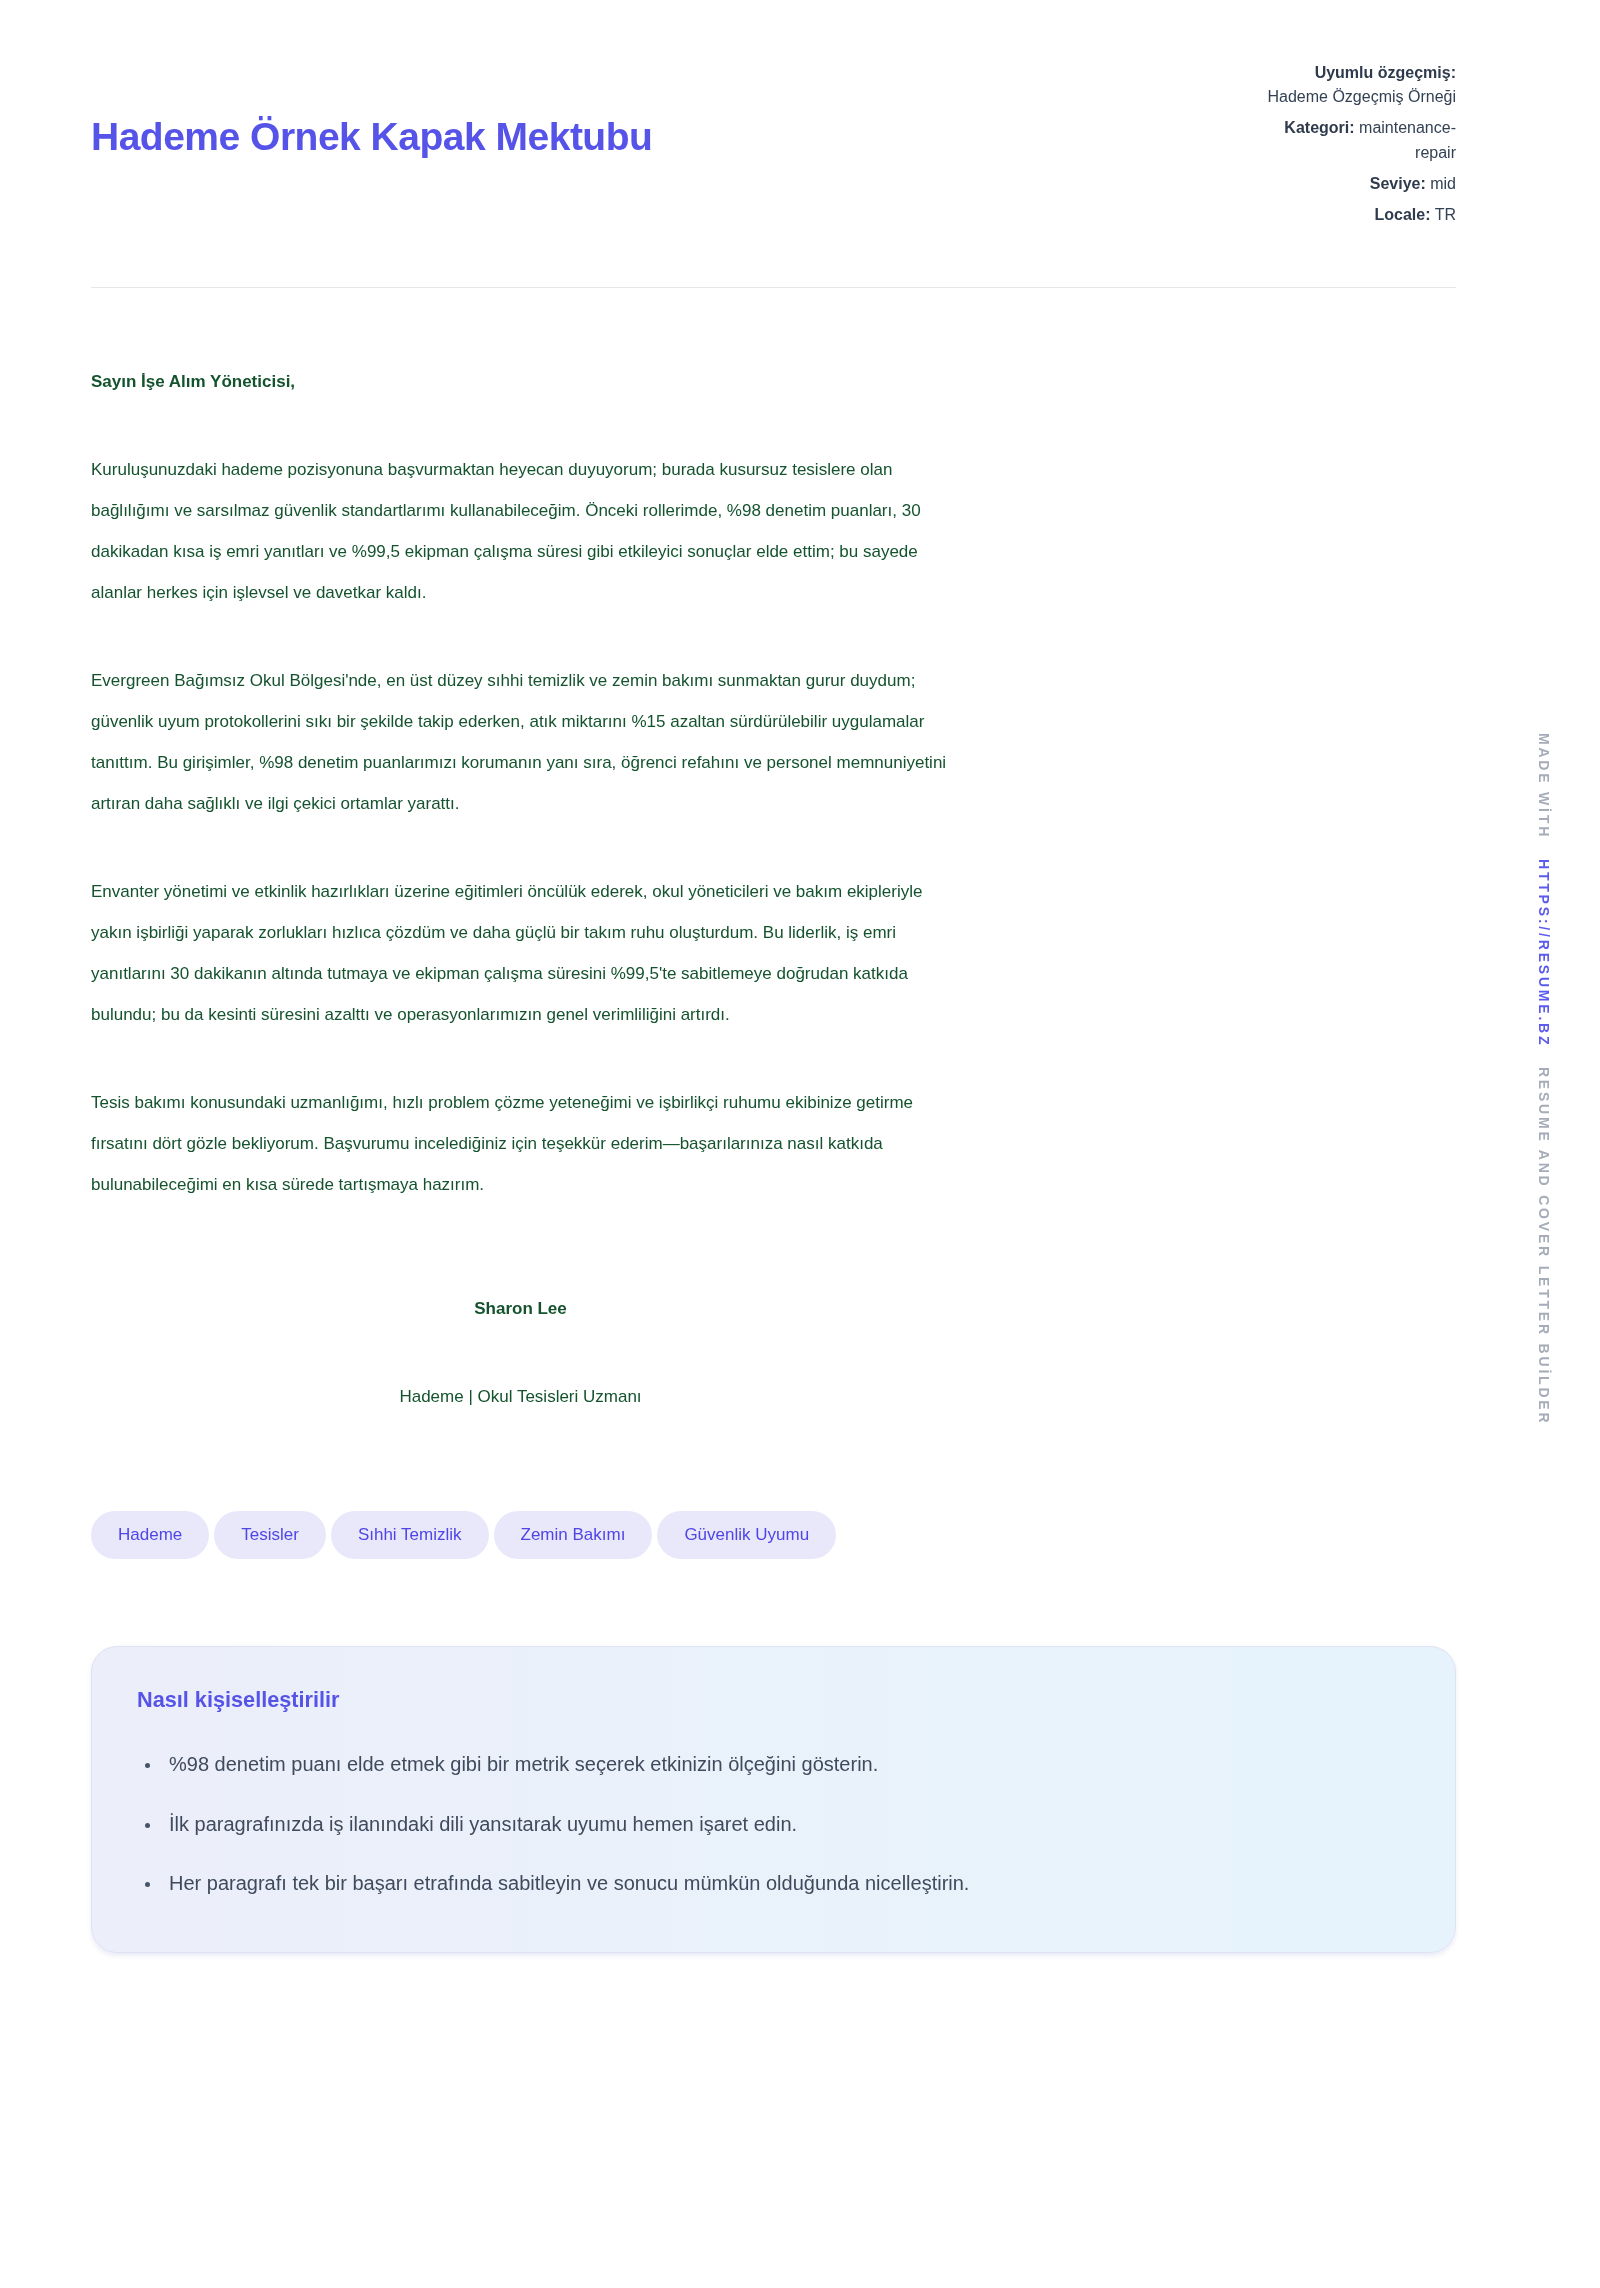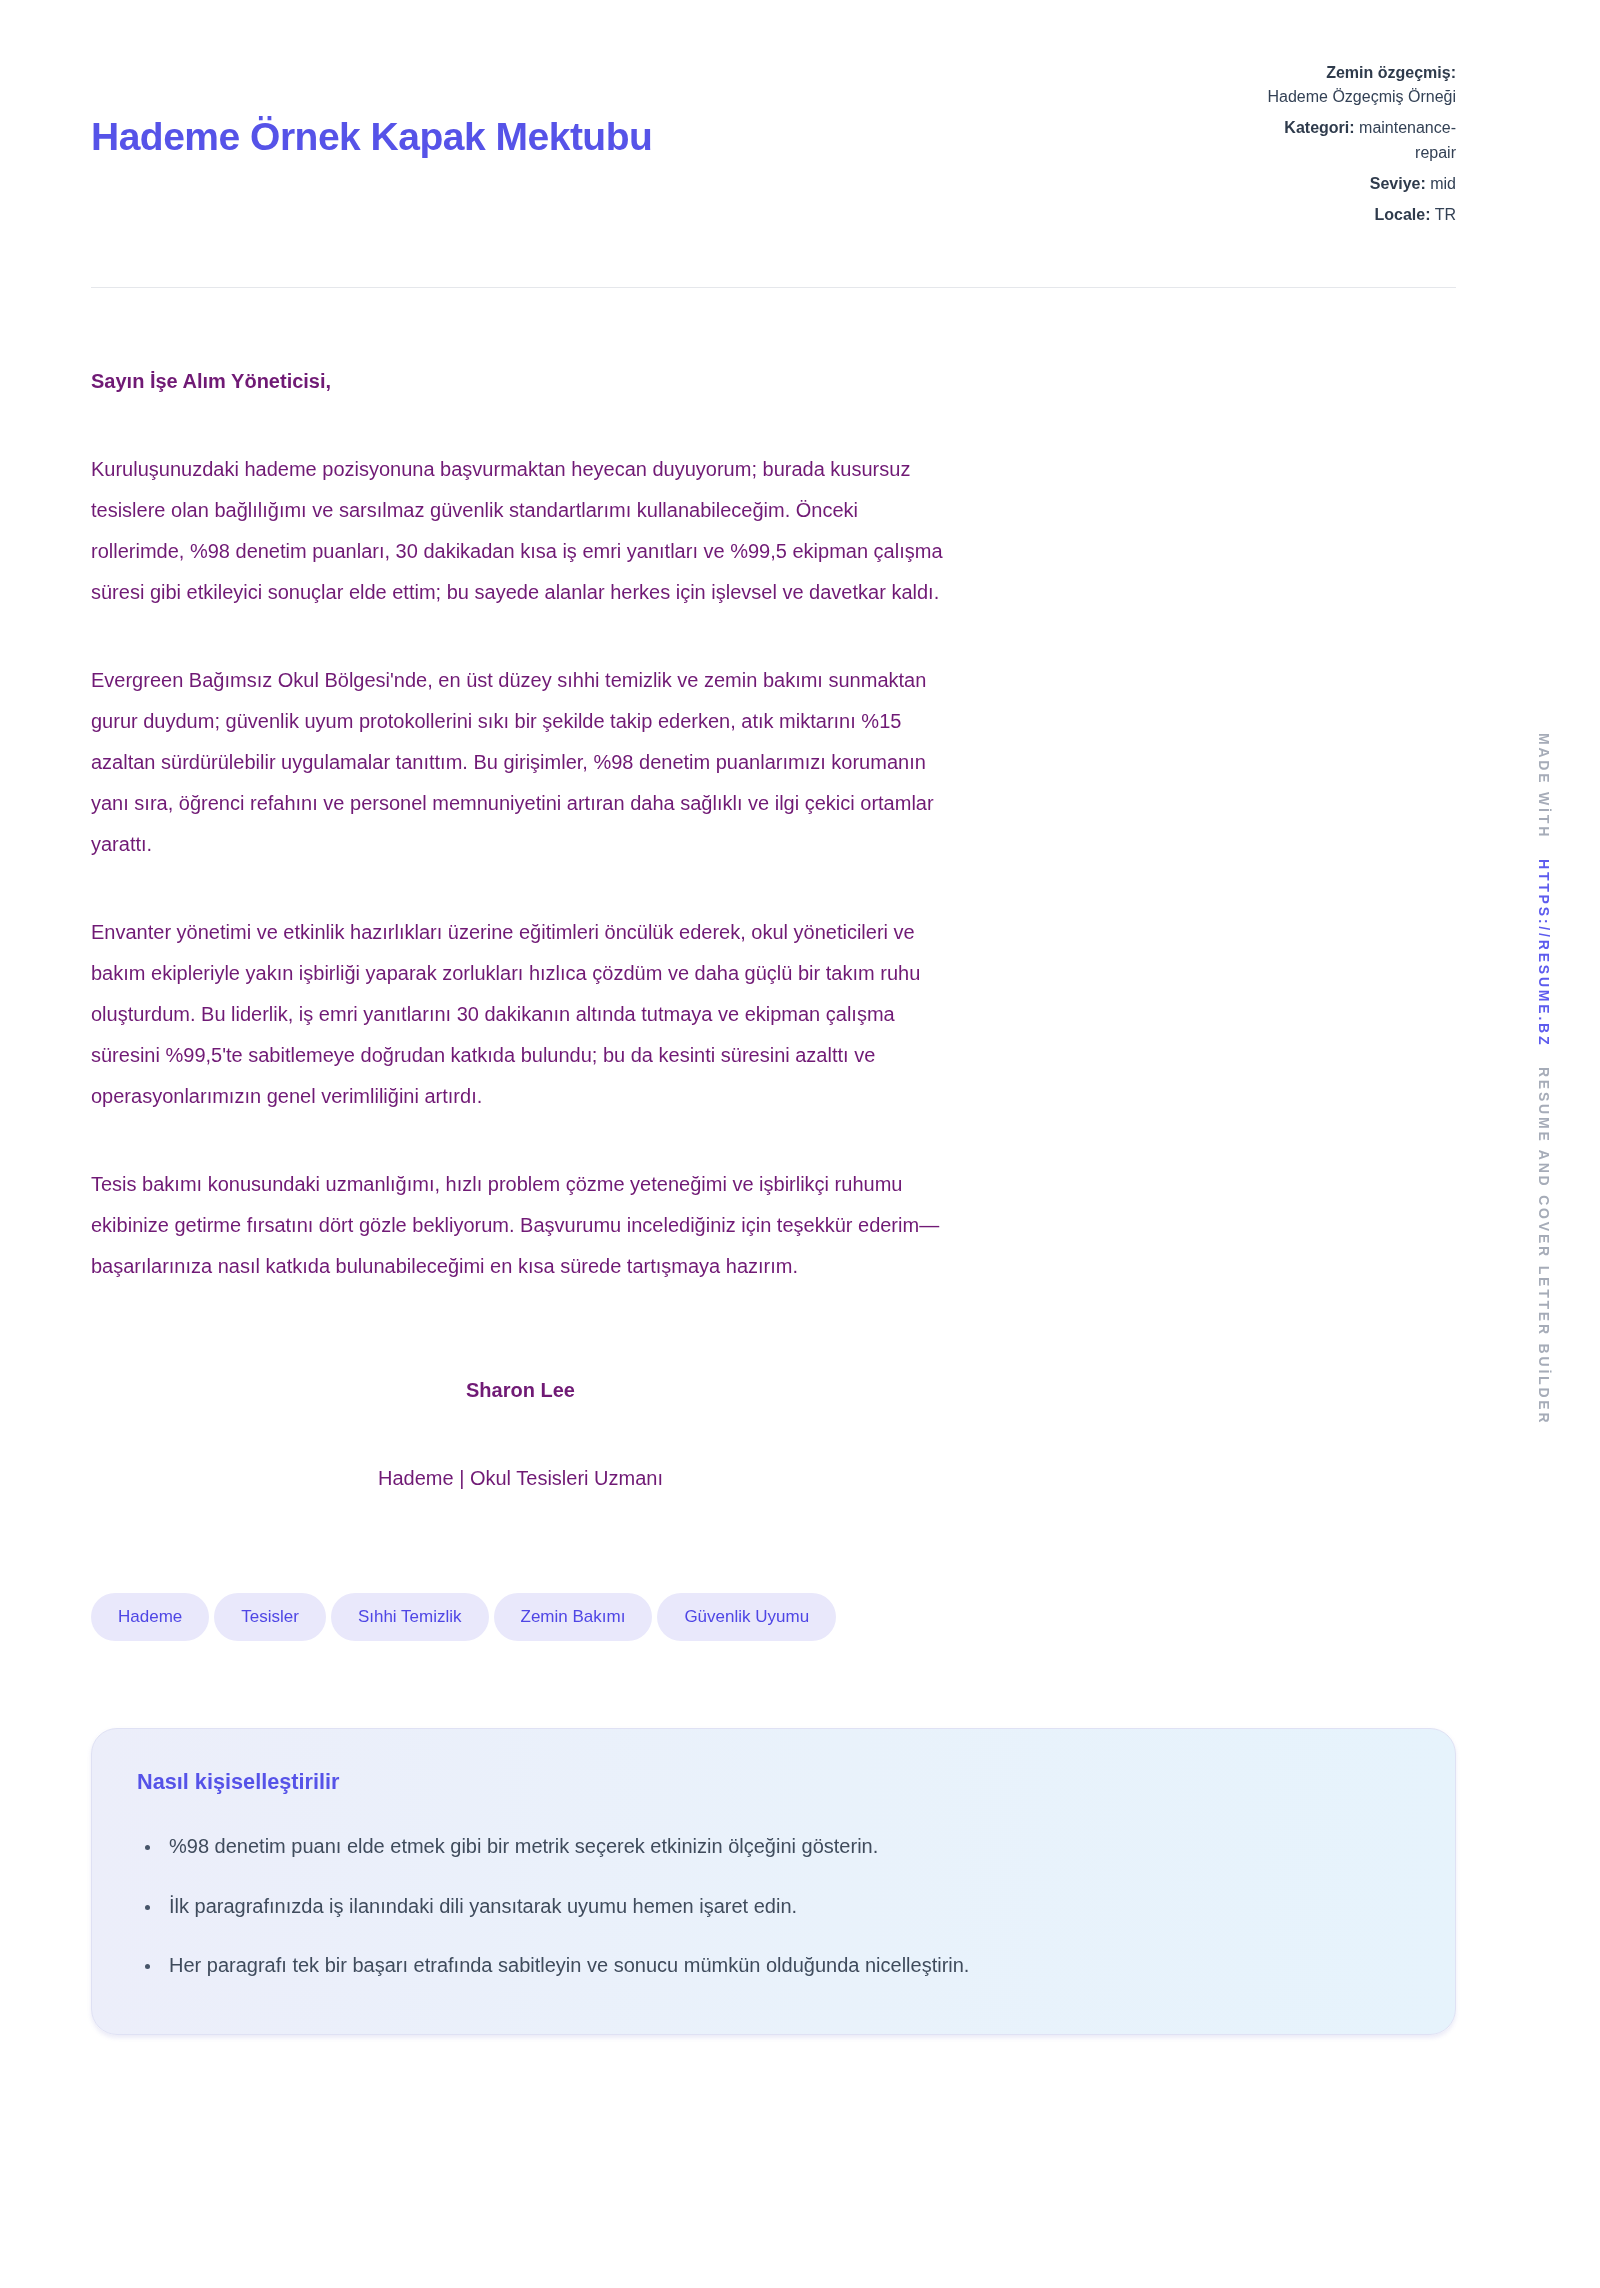--- a/index.html
+++ b/index.html
@@ -57,23 +57,23 @@
   }
   
   .letter { margin-top: 73px; max-width: 859px; }
   .greeting {
     color: #5653e8;
     font-weight: 700;
     font-size: 21px;
     margin: 0 0 49px 0;
   }
   .letter p {
-    font-size: 20px;
+    font-size: 17px;
     line-height: 41px;
-    color: #701a75;
+    color: #14532d;
     margin: 0 0 47px 0;
   }
   
   .signature { margin-top: 83px; text-align: center; }
   .signature-name {
     font-size: 21px;
     font-weight: 700;
     color: #1e293b;
     margin: 0;
   }
@@ -154,21 +154,21 @@
 <body>
 
 <div class="page">
 
   <div class="header">
     <div class="header-left">
       <h1 class="page-title">Hademe Örnek Kapak Mektubu</h1>
     </div>
     <div class="meta">
       <div class="group">
-        <b>Zemin özgeçmiş:</b><br>
+        <b>Uyumlu özgeçmiş:</b><br>
         <a class="resume-link">Hademe Özgeçmiş Örneği</a>
       </div>
       <div class="group">
         <b>Kategori:</b>
         <span>maintenance-repair</span>
       </div>
       <div class="group">
         <b>Seviye:</b>
         <span>mid</span>
       </div>

